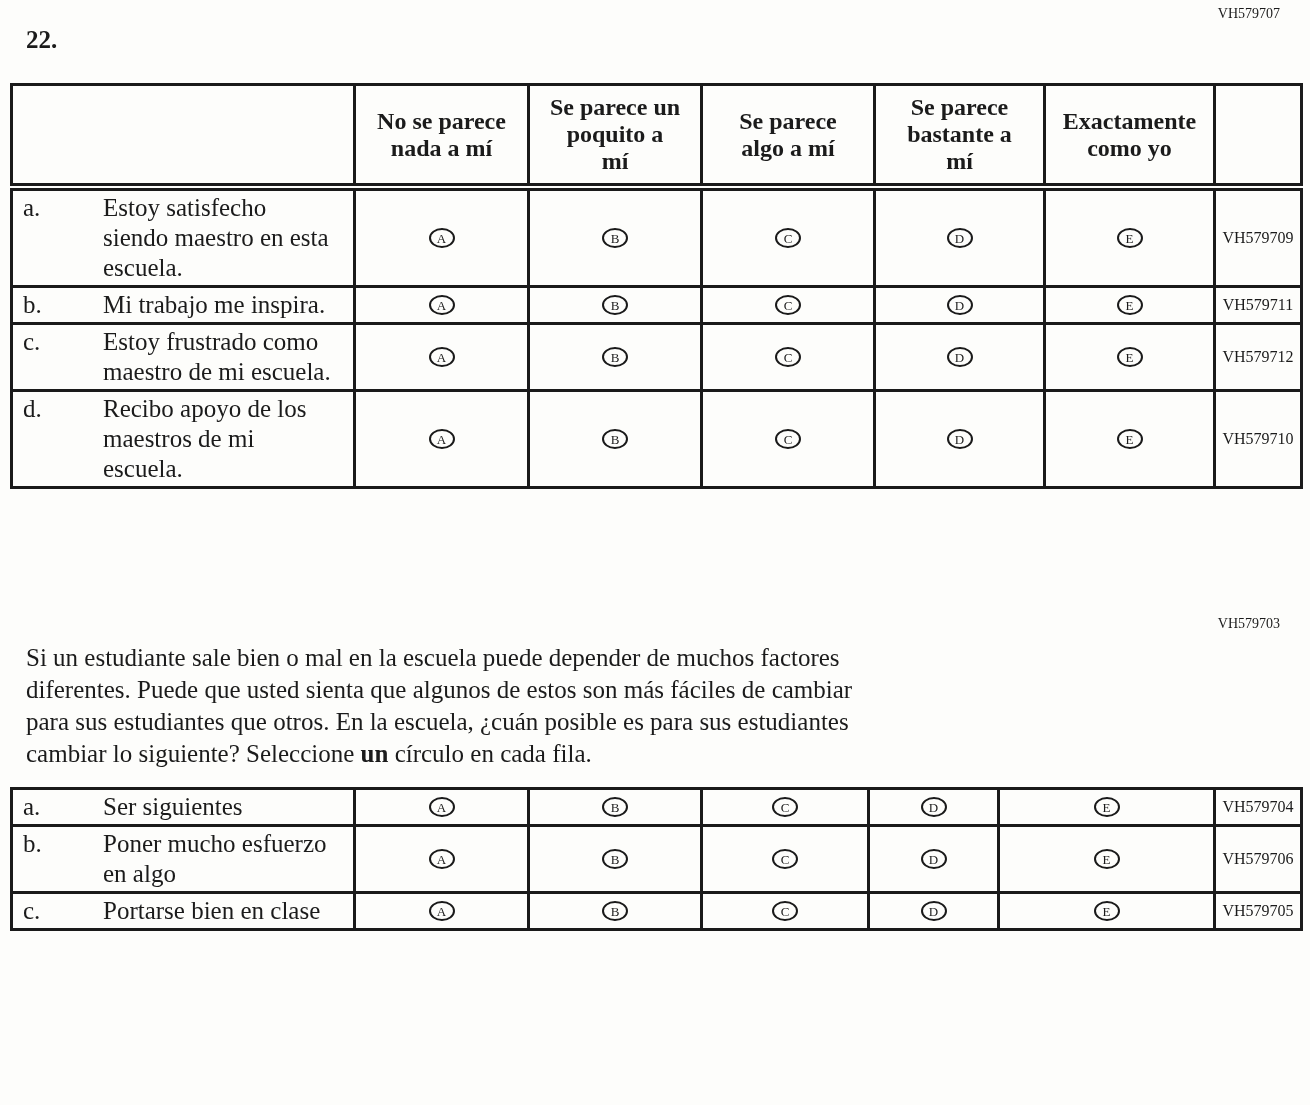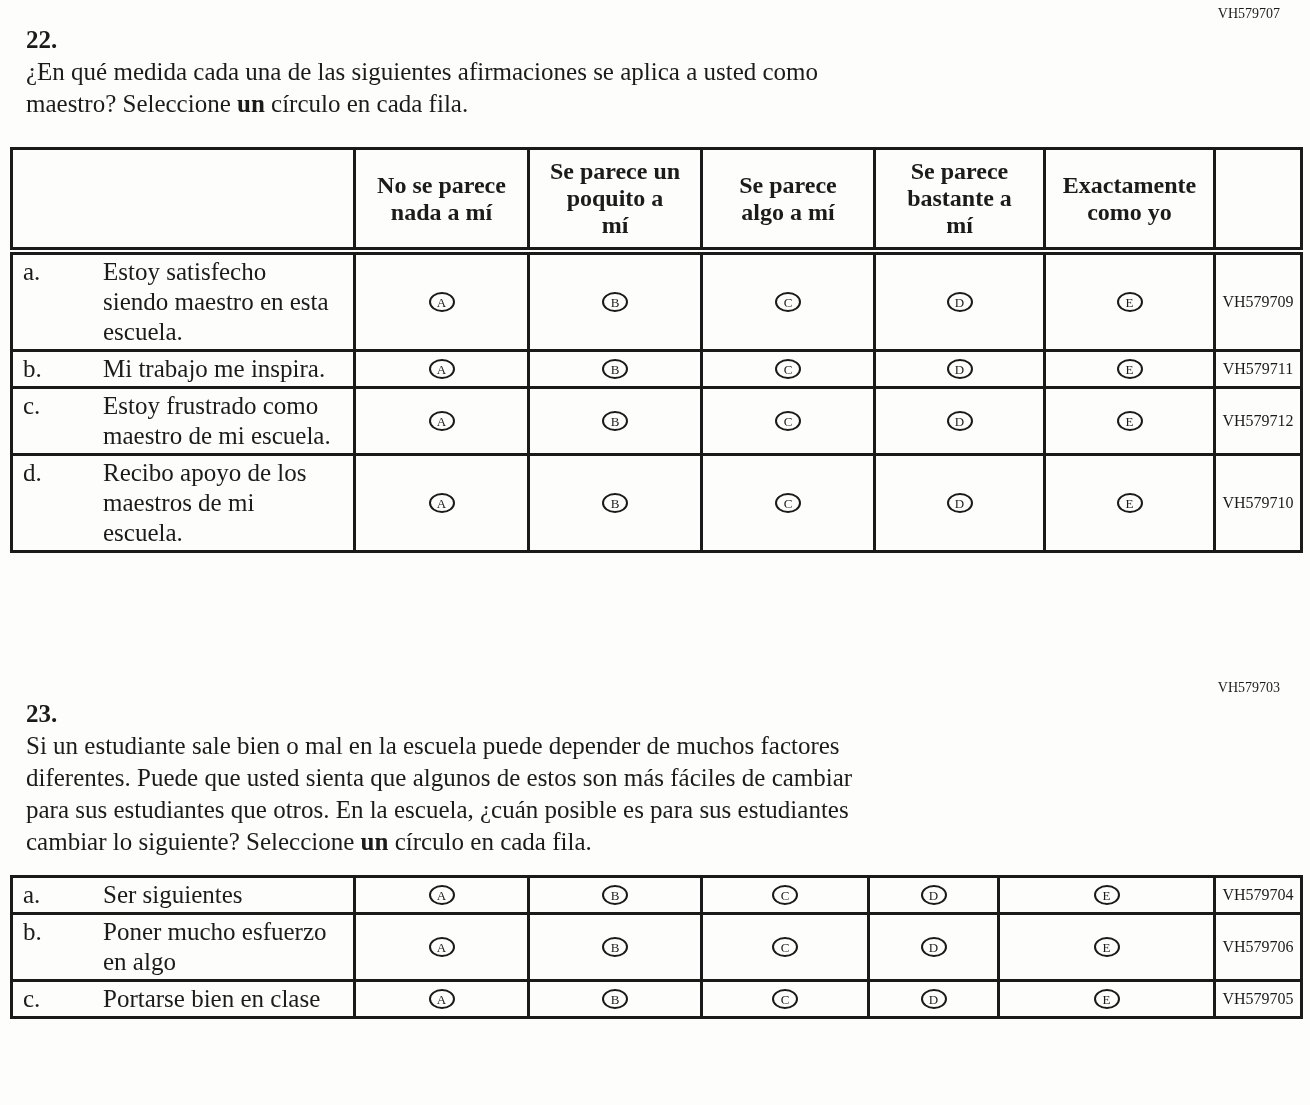--- a/index.html
+++ b/index.html
@@ -16,21 +16,21 @@
     color: #1b1b1b;
   }
   .vcode {
     font-size: 14px;
     line-height: 16px;
     text-align: right;
     height: 16px;
     letter-spacing: 0px;
   }
   .q22code { margin-bottom: 2px; }
-  .q23code { margin-top: 127px; margin-bottom: 2px; }
+  .q23code { margin-top: 127px; margin-bottom: 10px; }
   .question {
     display: flex;
     padding-left: 16px;
     font-size: 25px;
     line-height: 32px;
     flex-direction: column;
   }
   .qnum { font-weight: bold; width: 56px; flex-shrink: 0; }
   .qtext { white-space: pre-line; max-width: 1200px; }
   .qtext b { font-weight: bold; }
@@ -88,22 +88,20 @@
 </style>
 </head>
 <body>
 
 <div class="page">
 
   <div class="vcode q22code">VH579707</div>
 
   <div class="question">
     <div class="qnum">22.</div>
-    <div class="qtext"><span>¿En qué medida cada una de las siguientes afirmaciones se aplica a usted como
-maestro? Seleccione </span><b>un</b><span> círculo en cada fila.</span></div>
   </div>
 
   <table class="survey t1">
     <colgroup>
       <col style="width:343px">
         <col style="width:174px">
         <col style="width:173px">
         <col style="width:173px">
         <col style="width:170px">
         <col style="width:170px">
@@ -186,21 +184,20 @@
       <td class="opt"><span class="circle">D</span></td>
       <td class="opt"><span class="circle">E</span></td>
       <td class="code">VH579710</td>
     </tr>
   </tbody>
     </table>
 
   <div class="vcode q23code">VH579703</div>
 
   <div class="question">
-    <div class="qnum">23.</div>
     <div class="qtext"><span>Si un estudiante sale bien o mal en la escuela puede depender de muchos factores
 diferentes. Puede que usted sienta que algunos de estos son más fáciles de cambiar
 para sus estudiantes que otros. En la escuela, ¿cuán posible es para sus estudiantes
 cambiar lo siguiente? Seleccione </span><b>un</b><span> círculo en cada fila.</span></div>
   </div>
 
   <table class="survey t2">
     <colgroup>
       <col style="width:343px">
         <col style="width:174px">

